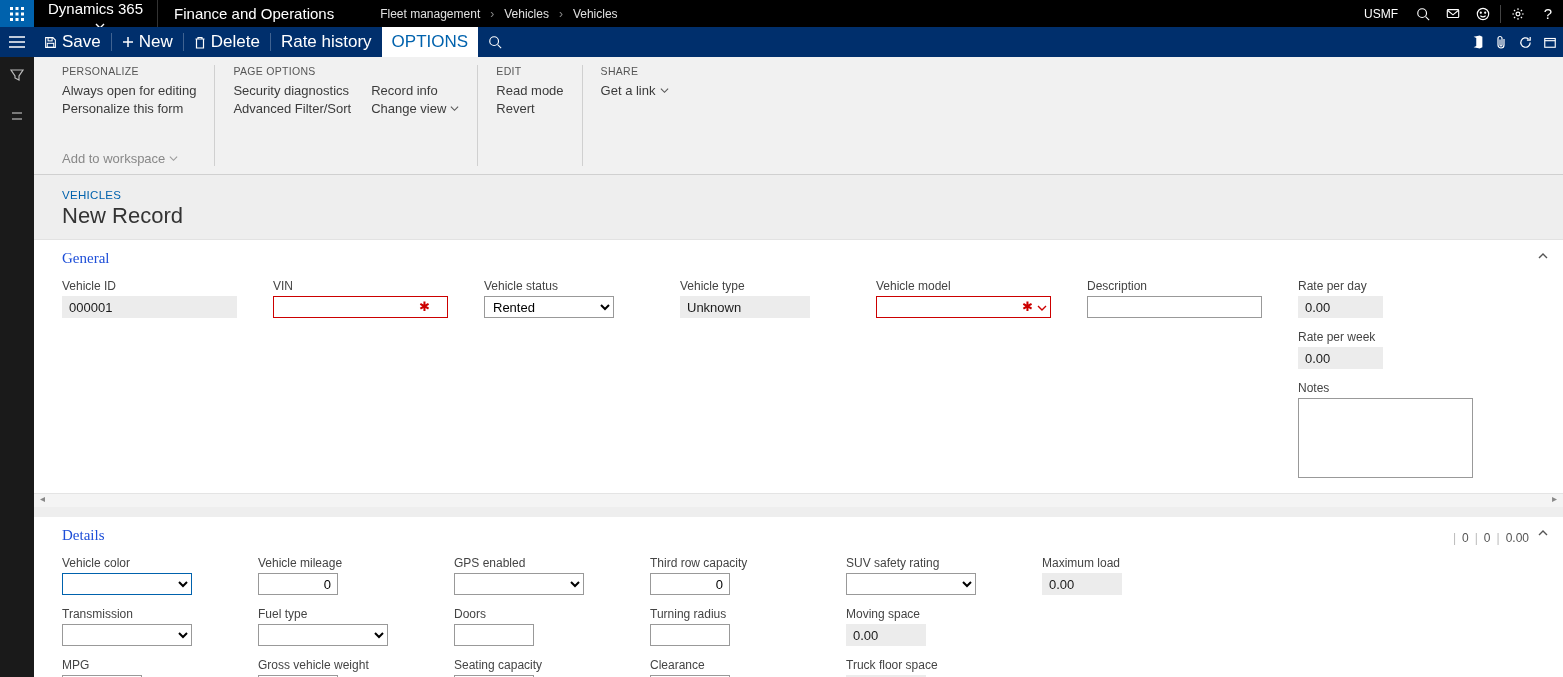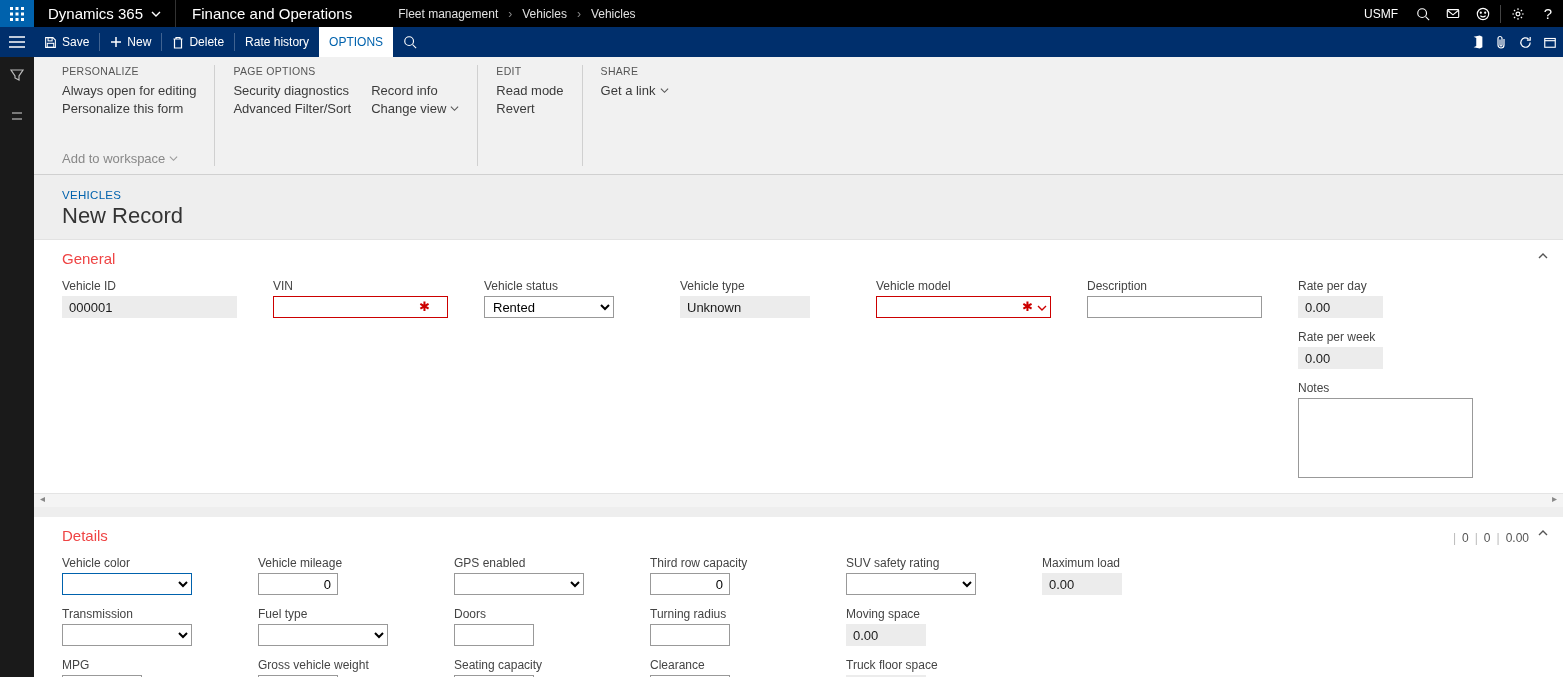--- a/index.html
+++ b/index.html
@@ -2,34 +2,34 @@
 <html><head>
 <meta charset="utf-8">
 <style>
   * { box-sizing: border-box; margin: 0; padding: 0; font-family: "Segoe UI", Arial, sans-serif; }
   body { width: 1563px; height: 677px; overflow: hidden; background: #eee; font-size: 13px; color: #1a1a1a; }
 
   
   .topbar { background: #000; color: #fff; height: 27px; display: flex; align-items: center; }
   .waffle { width: 34px; height: 27px; background: #0062ad; display: flex; align-items: center; justify-content: center; }
   .waffle svg { fill: #fff; }
-  .brand { padding: 0 14px; font-size: 15px; display: flex; align-items: center; height: 100%; border-right: 1px solid #333; cursor: pointer; }
+  .brand { padding: 0 14px; font-size: 15px; display: flex; align-items: center; height: 100%; border-right: 1px solid #333; cursor: pointer; flex-direction: column; }
   .brand-caret { margin-left: 8px; }
   .module { padding: 0 16px; font-size: 15px; height:100%; display:flex; align-items:center; }
   .breadcrumbs { display: flex; align-items: flex-end; gap: 10px; padding-left: 30px; font-size: 12px; color: #e0e0e0; }
   .breadcrumbs .sep { color: #888; }
   .topbar-right { margin-left: auto; display: flex; align-items: center; height: 100%; }
   .topbar-right .txt { padding: 0 10px; font-size: 12px; }
   .topbar-right .ticon { width: 30px; height: 27px; display:flex; align-items:center; justify-content:center; cursor:pointer; }
   .vdiv { width:1px; height:18px; background:#444; margin:0 2px; }
 
   
   .actionbar { background: #002f6c; color: #fff; height: 30px; display: flex; align-items: stretch; padding-left: 34px; position: relative; }
   .hamburger { position:absolute; left:0; top:0; width:34px; height:30px; display:flex; align-items:center; justify-content:center; cursor:pointer; }
-  .act { display:flex; align-items:center; padding: 0 10px; font-size: 12px; cursor:pointer; gap:5px; }
+  .act { display:flex; align-items:center; padding: 0 10px; font-size: 17px; cursor:pointer; gap:5px; }
   .act.sel { background:#fff; color:#0062ad; }
   .act-sep { width:1px; background: rgba(255,255,255,0.25); margin: 6px 0; }
   .act .icn { display:inline-flex; }
   .actionbar-right { margin-left:auto; display:flex; align-items:center; padding-right:6px; gap:10px; }
   .actionbar-right .ricn { cursor:pointer; display:flex; align-items:center; }
 
   
   .ribbon { background: #f1f1f1; border-bottom: 1px solid #d0d0d0; padding: 8px 0 8px 44px; display:flex; min-height: 80px; }
   .rgroup { padding: 0 18px; border-right: 1px solid #d0d0d0; }
   .rgroup:last-child { border-right:none; }
@@ -44,21 +44,21 @@
   .leftrail .ricon { color:#bbb; cursor:pointer; }
 
   
   .page { margin-left:34px; background:#eee; }
   .pagehead { padding: 14px 0 10px 28px; }
   .pagehead .crumb { color:#0062ad; font-size:11.5px; letter-spacing:.3px; }
   .pagehead h1 { font-size: 22px; font-weight: 300; color:#333; margin-top: 2px; }
 
   .whitepanel { background:#fff; margin: 0 0 0 0; border-top:1px solid #e2e2e2; }
   .section { padding: 10px 20px 12px 28px; position:relative; }
-  .section h2 { font-size: 15px; font-weight: 400; color:#ef4444; margin-bottom: 12px; }
+  .section h2 { font-size: 15px; font-weight: 400; color:#1d4ed8; margin-bottom: 12px; font-family: Liberation Serif, serif; }
   .section .collapse { position:absolute; right:14px; top:10px; cursor:pointer; color:#555; }
   .section .summary { position:absolute; right:34px; top:14px; font-size:12px; color:#555; display:flex; gap:6px; }
   .summary .sdiv { color:#bbb; }
 
   .fields { display:flex; gap: 36px; flex-wrap: nowrap; }
   .fcol { display:flex; flex-direction:column; gap:12px; min-width: 160px; }
   .fgroup label { display:block; font-size:12px; color:#444; margin-bottom:3px; }
   .fgroup input[type=text], .fgroup .val, .fgroup select, .fgroup textarea {
     height: 22px; border:1px solid #999; padding: 2px 6px; font-size:13px; background:#fff;
   }

